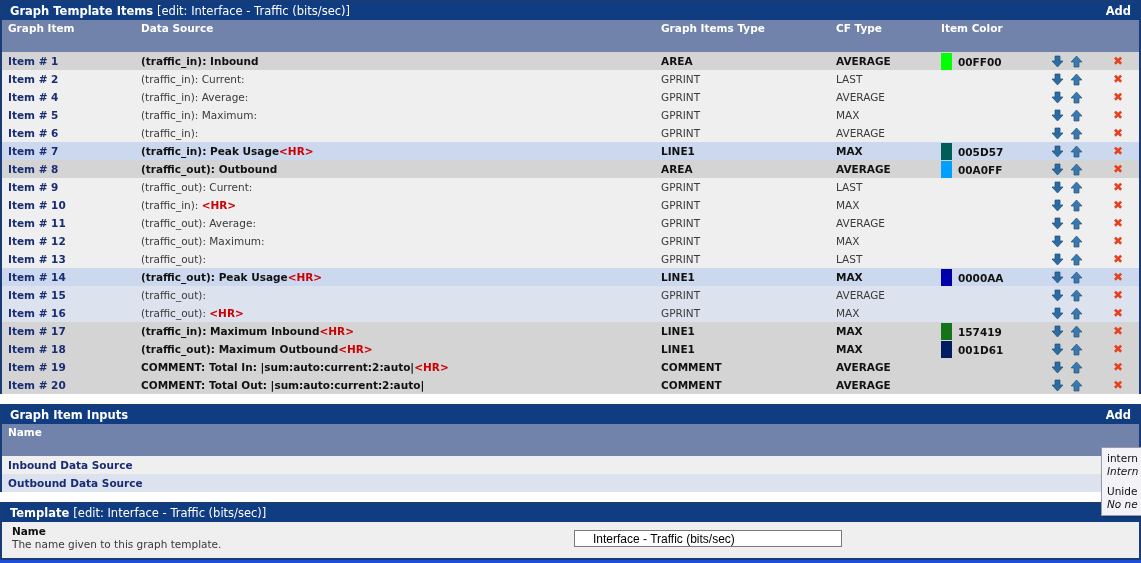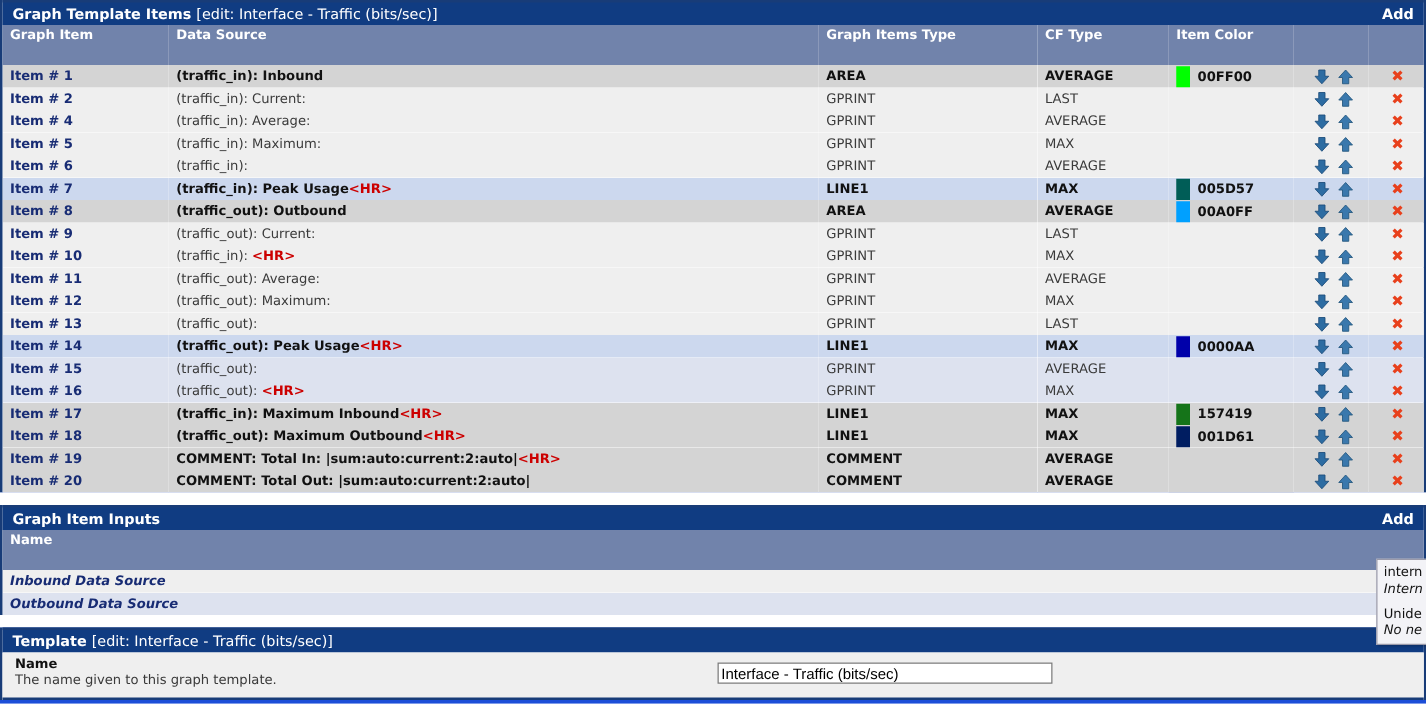--- a/index.html
+++ b/index.html
@@ -72,39 +72,39 @@
 
   td.c-move { text-align: left; padding: 0; }
   td.c-del  { text-align: center; padding: 0; }
 
   .arrows { display:flex; gap:6px; align-items:center; justify-content:flex-start; padding-left:10px;}
   .icon-btn { cursor: pointer; line-height:0; display:inline-block; }
   .xmark { color: #e8401c; font-weight: bold; font-size: 12px; cursor: pointer; font-family:"DejaVu Sans", sans-serif; }
 
   
   .inputs-row td { font-size: 10.5px; height:18px; padding: 0 6px; }
-  .inputs-row a { color:#182c74; font-weight:bold; text-decoration:none; cursor:pointer;font-style:italic; }
+  .inputs-row a { color:#182c74; font-weight:bold; text-decoration:none; cursor:pointer; }
 
   
   .form-area { background:#efefef; border-bottom:2px solid #183c78; position:relative; height: 36px; }
   .form-label {
     position:absolute; left:10px; top:3px;
     font-size:10.5px; color:#333;
   }
   .form-label b { color:#111; font-size:10.5px; }
   .form-desc { display:block; font-weight:normal; color:#3a3a3a; margin-top:1px; }
   .name-input {
     position:absolute; left:572px; top:8px;
     width: 268px; height: 17px;
     font-size: 12px;
     font-family: "Liberation Sans", sans-serif;
     border: 1px solid #7a7a7a;
     background: #ffffff;
     color: #000;
-    padding: 0 2px;
+    padding: 0 18px;
     box-sizing: border-box;
   }
 
   .gap { height: 10px; background:#ffffff; }
 
   
   .tooltip {
     position: absolute;
     left: 1101px; top: 447px;
     width: 80px;

